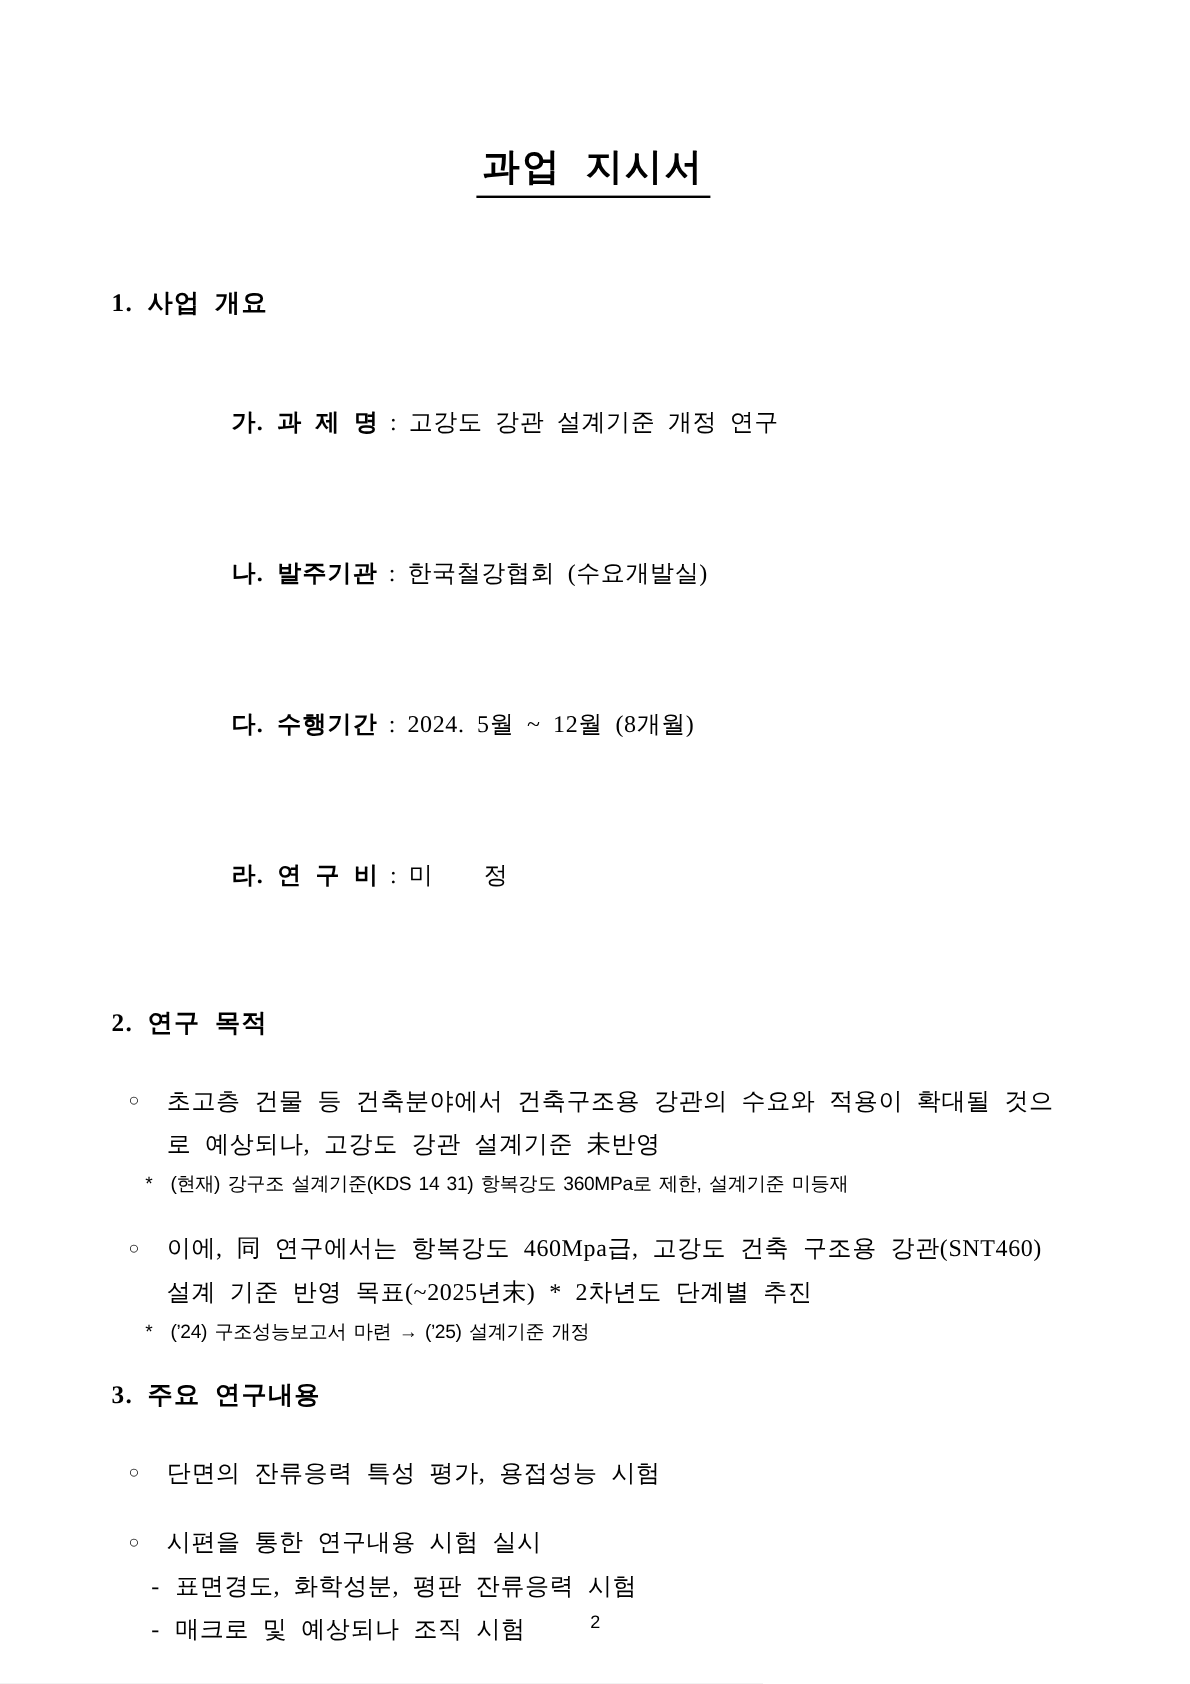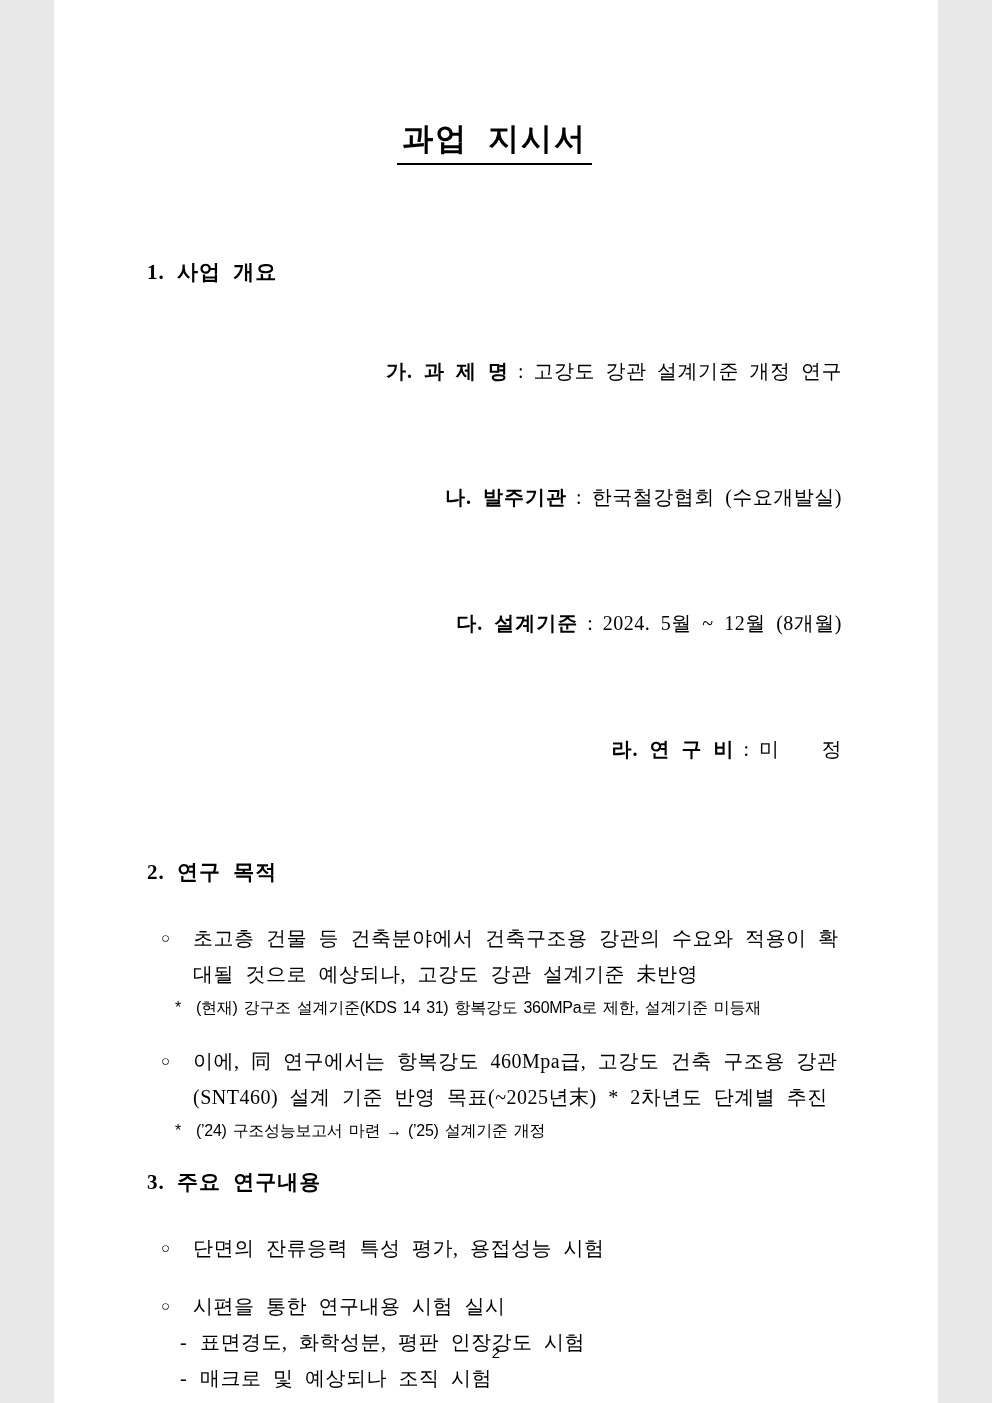--- a/index.html
+++ b/index.html
@@ -1,19 +1,19 @@
 <!DOCTYPE html>
 <html><head>
 <meta charset="utf-8">
 <style>
   * { margin: 0; padding: 0; box-sizing: border-box; }
   html, body { background: #e8e8e8; }
   .page {
     position: relative;
-    width: 884px;
+    width: 992px;
     height: 1403px;
     margin: 0 auto;
     background: #ffffff;
     color: #000000;
     font-family: "Liberation Serif", "DejaVu Serif", serif;
     overflow: hidden;
   }
   .content {
     padding: 118px 96px 0 93px;
   }
@@ -27,30 +27,29 @@
     border-bottom: 2px solid #000;
     padding: 0 5px 3px 5px;
     white-space: pre;
   }
   .section-heading {
     font-size: 21px;
     font-weight: bold;
     letter-spacing: 1px;
     word-spacing: 6px;
   }
-  .sec1-heading { margin-top: 93px; }
+  .sec1-heading { margin-top: 73px; }
   .sec2-heading { margin-top: 72px; }
   .sec3-heading { margin-top: 24px; }
 
   .kv-row {
     margin: 53px 0 0 20px;
     font-size: 20px;
     white-space: pre-wrap;
     word-spacing: 5px;
-    text-align: right;
   }
   .kv-row:first-of-type { margin-top: 49px; }
   .kv-label { font-weight: bold; letter-spacing: 1px; }
   .kv-sep { margin: 0 10px 0 9px; }
   .kv-value { letter-spacing: 0.5px; }
 
   .bullet-row {
     display: flex;
     margin: 28px 0 0 12px;
     font-size: 20px;
@@ -118,21 +117,21 @@
     <div>
       <h2 class="section-heading sec1-heading">1. 사업 개요</h2>
 
       <div class="kv-row">
         <span class="kv-label">가. 과 제 명</span><span class="kv-sep">:</span><span class="kv-value">고강도 강관 설계기준 개정 연구</span>
       </div>
       <div class="kv-row">
         <span class="kv-label">나. 발주기관</span><span class="kv-sep">:</span><span class="kv-value">한국철강협회 (수요개발실)</span>
       </div>
       <div class="kv-row">
-        <span class="kv-label">다. 설계기준</span><span class="kv-sep">:</span><span class="kv-value">2024. 5월 ~ 12월 (8개월)</span>
+        <span class="kv-label">다. 수행기간</span><span class="kv-sep">:</span><span class="kv-value">2024. 5월 ~ 12월 (8개월)</span>
       </div>
       <div class="kv-row">
         <span class="kv-label">라. 연 구 비</span><span class="kv-sep">:</span><span class="kv-value">미    정</span>
       </div>
     </div>
 
     <div>
       <h2 class="section-heading sec2-heading">2. 연구 목적</h2>
 
       <div class="bullet-row first-bullet">
@@ -161,21 +160,21 @@
         <span class="bullet-marker">○</span>
         <div class="bullet-text"><span>단면의 </span><span class="b">잔류응력 특성 평가, 용접성능 시험</span></div>
       </div>
 
       <div class="bullet-row tight">
         <span class="bullet-marker">○</span>
         <div class="bullet-text"><span>시편을 통한 </span><span class="b">연구내용 시험</span><span> 실시</span></div>
       </div>
       <div class="dash-row">
         <span class="dash-marker">-</span>
-        <div class="dash-text">표면경도, 화학성분, 평판 인장강도 시험</div>
+        <div class="dash-text">표면경도, 화학성분, 평판 잔류응력 시험</div>
       </div>
       <div class="dash-row">
         <span class="dash-marker">-</span>
         <div class="dash-text">매크로 및 예상되나 조직 시험</div>
       </div>
 
     </div>
 
   </div>
 

